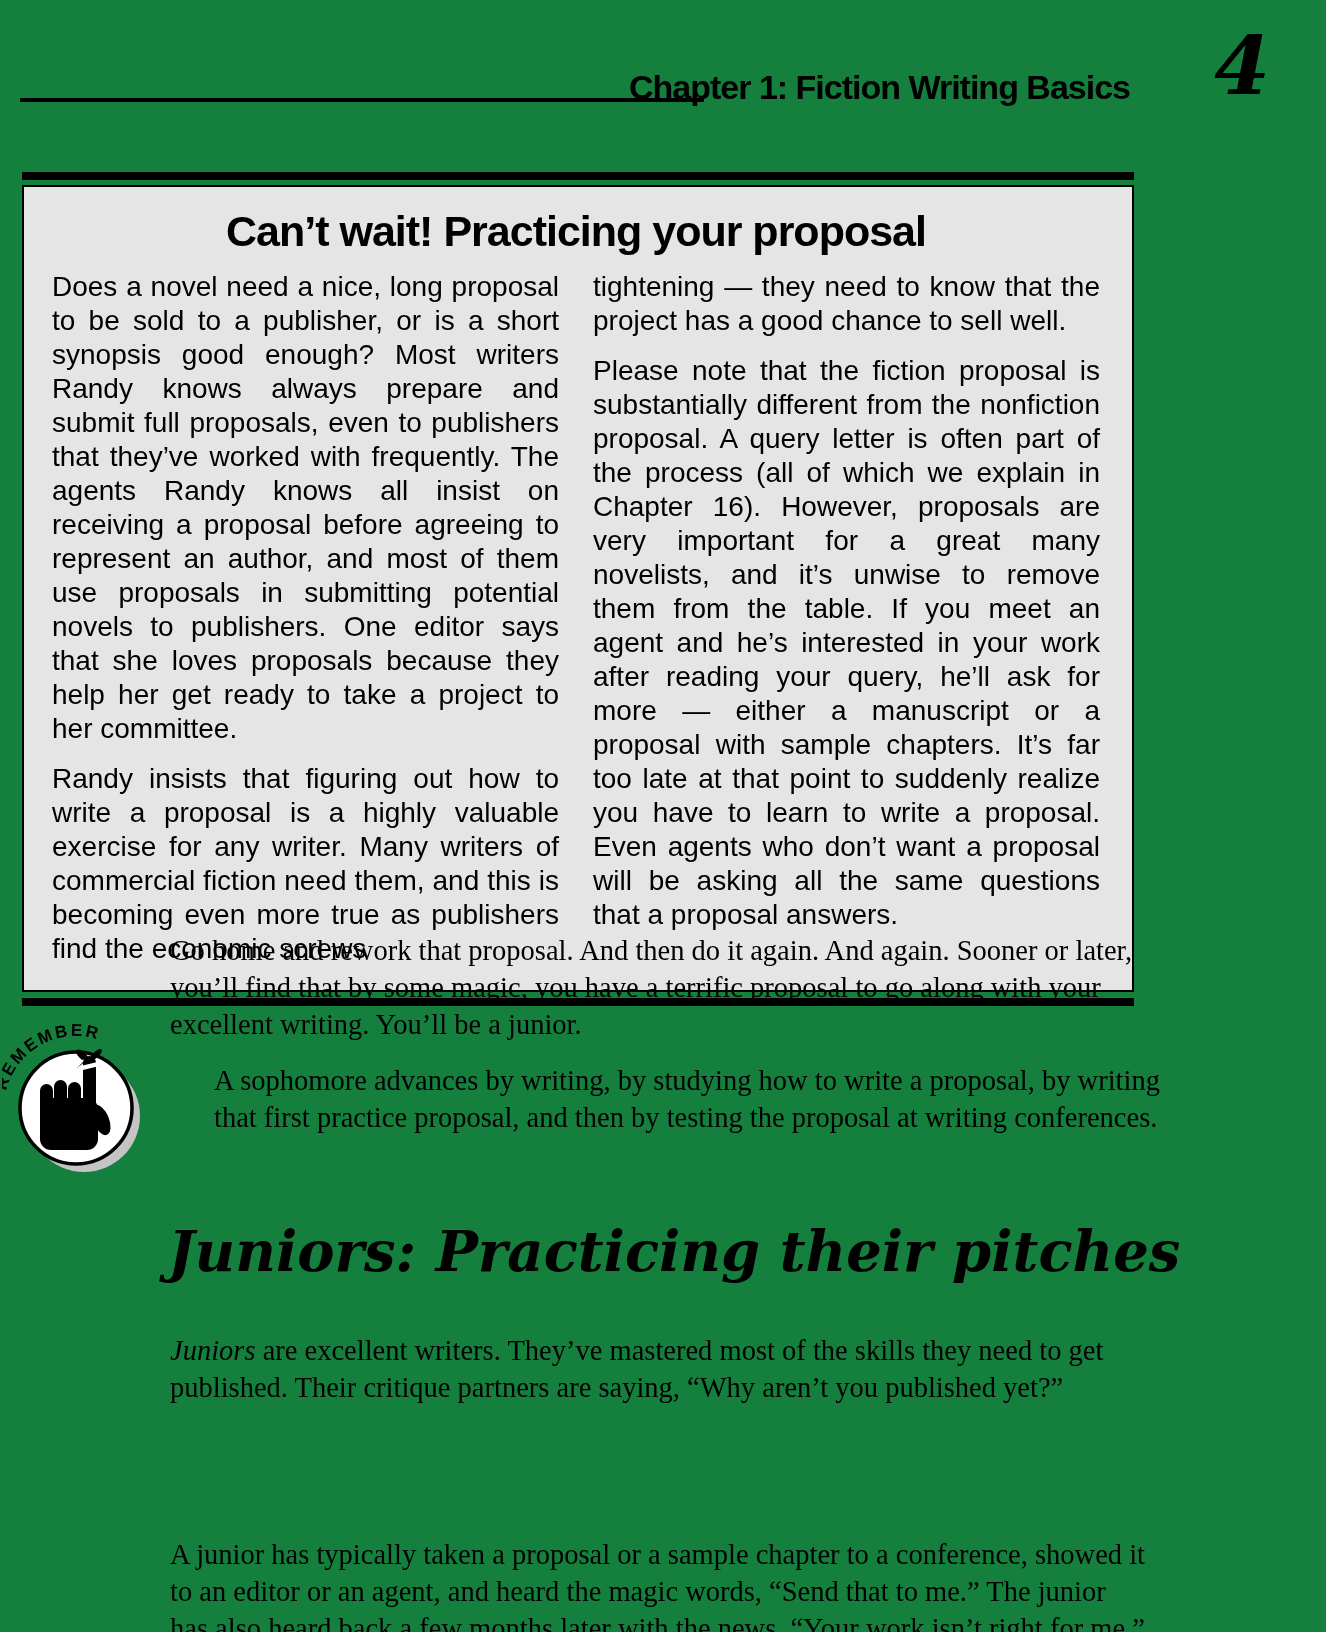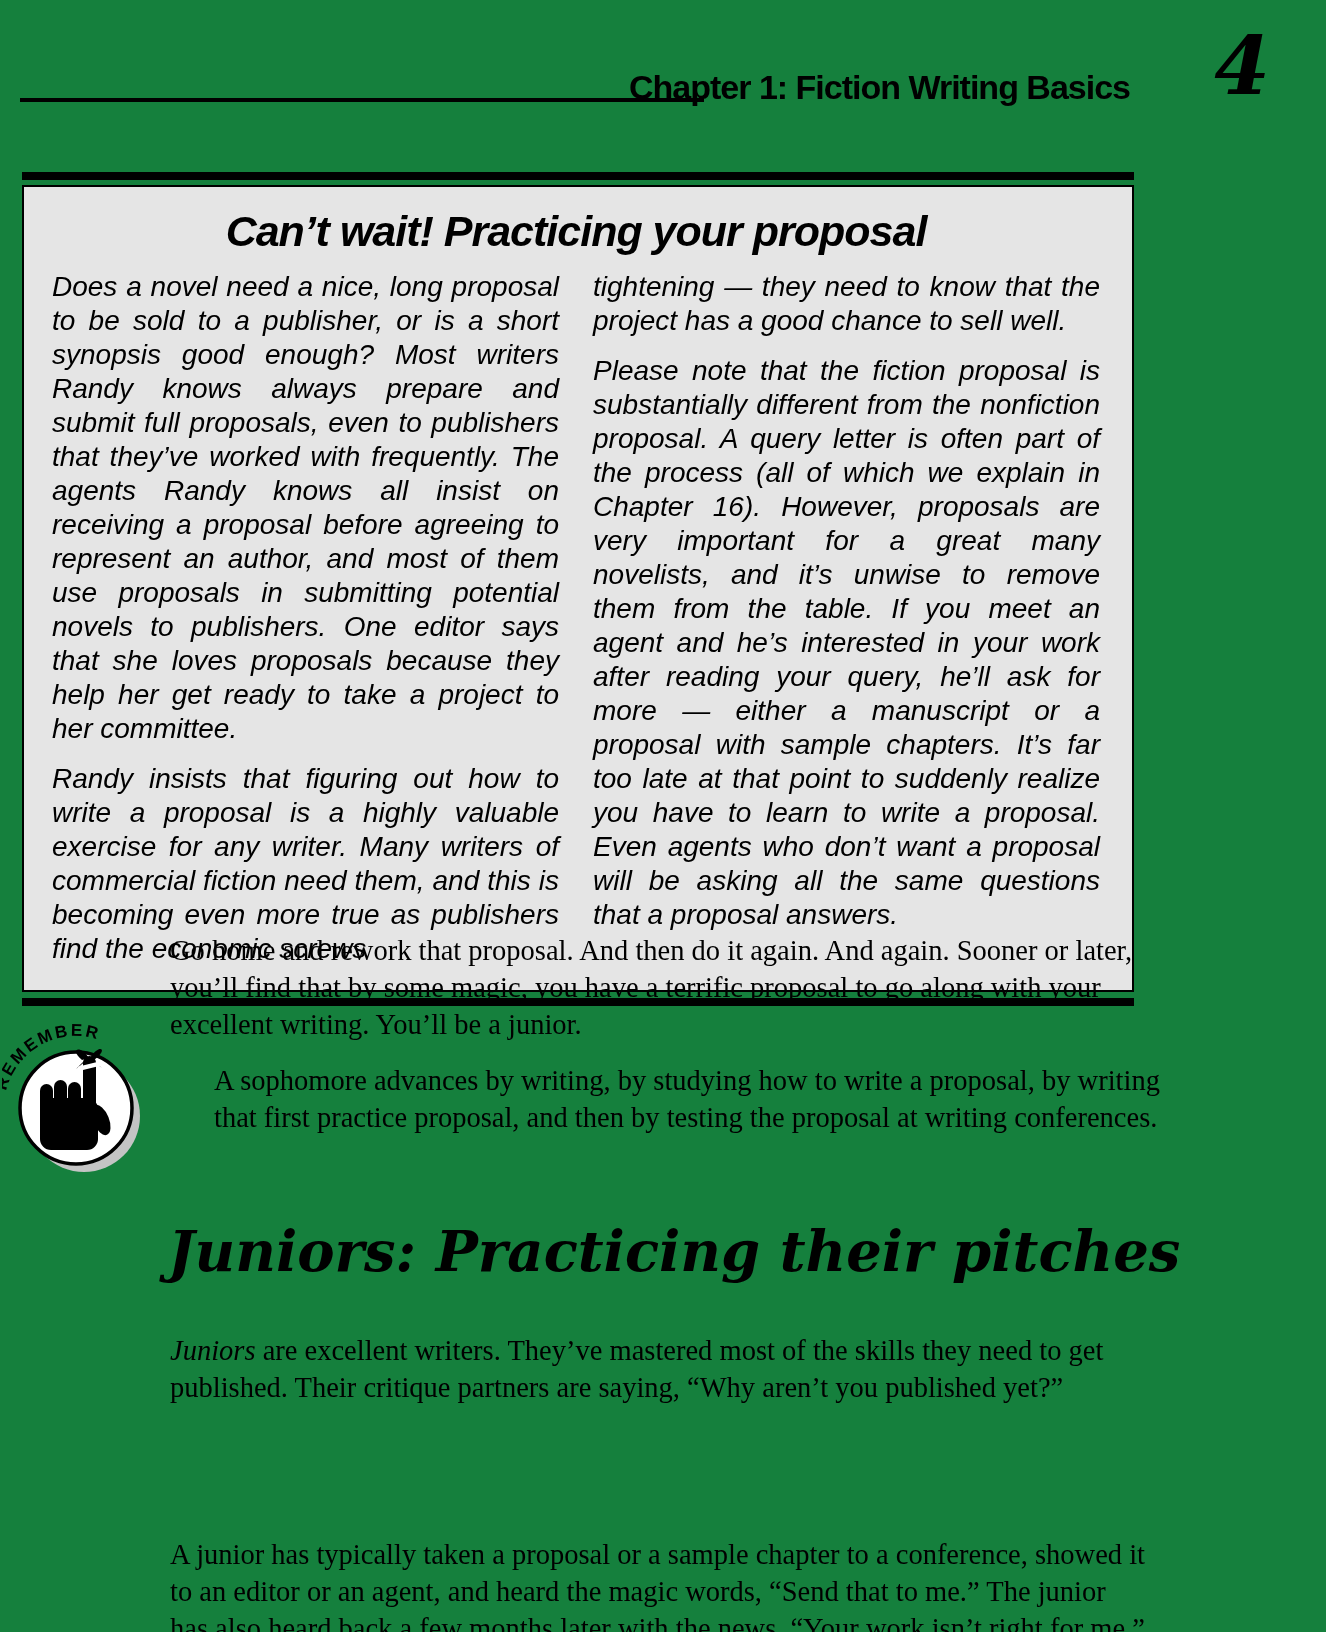--- a/index.html
+++ b/index.html
@@ -28,21 +28,20 @@
     font-style:italic;font-weight:bold;font-size:80px;line-height:1;
   }
   
   .sidebar-box{position:absolute;top:172px;left:22px;width:1112px;}
   .box-bar{height:8px;background:#000;}
   .box-bar-top{margin-bottom:5px;}
   .box-bar-bottom{margin-top:6px;}
   .box-panel{
     background:#e5e5e5;border:2px solid #000;
     padding:14px 32px 24px 28px;
-    font-style:italic;
   }
   .box-title{
     margin:6px 0 14px 0;text-align:center;
     font-family:"Liberation Sans", sans-serif;
     font-weight:bold;font-size:43px;letter-spacing:-1px;
   }
   .box-columns{display:flex;gap:34px;}
   .box-col{flex:1 1 0;
     font-family:"Liberation Sans", sans-serif;
     font-size:28px;line-height:34px;text-align:justify;

